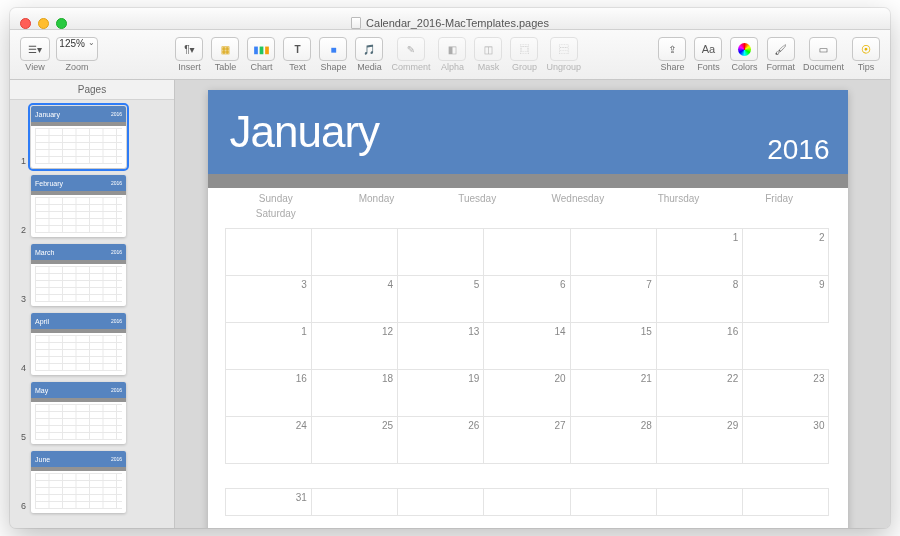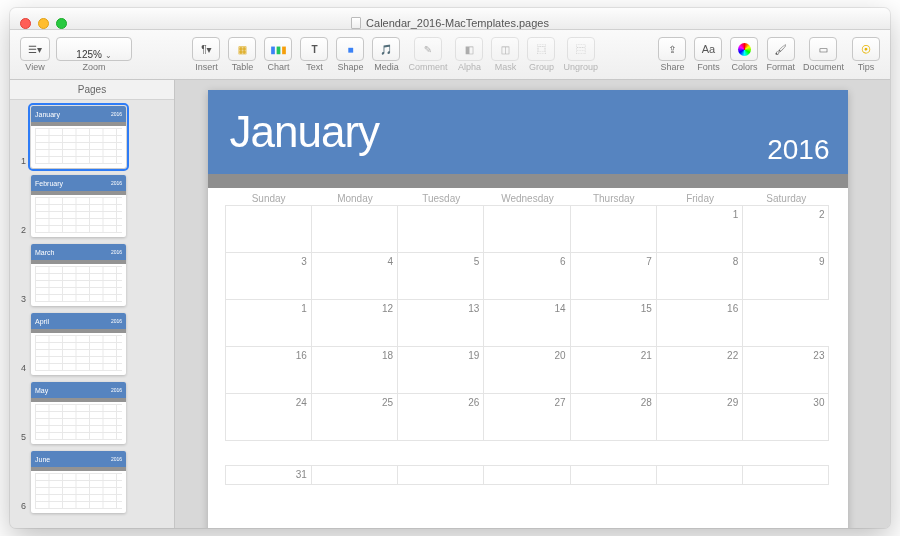--- a/index.html
+++ b/index.html
@@ -11,21 +11,21 @@
 .dot.red { background: #ff5f57; border: .5px solid #e24238; }
 .dot.yellow { background: #ffbd2e; border: .5px solid #e1a116; }
 .dot.green { background: #28c940; border: .5px solid #1aab29; }
 .title-center { position: absolute; left: 0; right: 0; text-align: center; font-size: 11px; color: #555; display: flex; align-items: center; justify-content: center; gap: 5px; pointer-events: none; }
 .title-center .doc-icon { width: 10px; height: 12px; background: linear-gradient(#fff,#eee); border: 1px solid #bbb; border-radius: 1px; }
 .toolbar { height: 50px; background: linear-gradient(#fafafa,#efefef); border-bottom: 1px solid #c8c8c8; display: flex; align-items: center; padding: 0 10px; gap: 0; }
 .tb-group { display: flex; flex-direction: column; align-items: center; gap: 1px; }
 .tb-btns { display: flex; gap: 4px; }
 .tb-btn { height: 24px; min-width: 30px; background: linear-gradient(#ffffff,#f3f3f3); border: 1px solid #c7c7c7; border-radius: 4px; display: flex; align-items: center; justify-content: center; font-size: 10px; color: #555; padding: 0 6px; cursor: default; }
 .tb-lbl { font-size: 9px; color: #777; }
-.zoom-sel { height: 24px; width: 76px; background: linear-gradient(#fff,#f3f3f3); border: 1px solid #c7c7c7; border-radius: 4px; display: flex; align-items: flex-end; justify-content: center; font-size: 10px; color: #333; gap: 3px; }
+.zoom-sel { height: 24px; width: 42px; background: linear-gradient(#fff,#f3f3f3); border: 1px solid #c7c7c7; border-radius: 4px; display: flex; align-items: flex-start; justify-content: center; font-size: 10px; color: #333; gap: 3px; }
 .chev { font-size: 8px; color: #666; }
 .spacer { flex: 1; }
 .ico { display: inline-block; }
 .toolbar-icons .tb-btn { min-width: 28px; padding: 0 4px; }
 .body { flex: 1; display: flex; background: #d8d8d8; overflow: hidden; }
 .sidebar { width: 165px; background: #e6e6e6; border-right: 1px solid #c5c5c5; display: flex; flex-direction: column; }
 .sb-header { font-size: 10px; text-align: center; color: #666; padding: 4px 6px; background: #f2f2f2; border-bottom: 1px solid #d3d3d3; }
 .thumbs { flex: 1; overflow: hidden; padding: 6px 0; display: flex; flex-direction: column; gap: 7px; }
 .thumb-row { display: flex; align-items: flex-end; gap: 5px; padding: 0 8px; }
 .thumb-num { font-size: 9px; color: #555; width: 8px; text-align: right; padding-bottom: 2px; }
@@ -35,26 +35,26 @@
 .thumb-hdr .m { font-weight: 300; }
 .thumb-hdr .y { font-size: 5px; }
 .thumb-bar { height: 4px; background: #939393; }
 .thumb-grid { height: 36px; background-image: linear-gradient(#e8e8e8 1px,transparent 1px),linear-gradient(90deg,#e8e8e8 1px,transparent 1px); background-size: 13.5px 7px; margin: 2px 4px; }
 .canvas { flex: 1; background: #d8d8d8; padding: 10px 20px 10px 10px; overflow: hidden; }
 .page { width: 640px; height: 485px; background: #fff; margin: 0 auto; box-shadow: 0 2px 8px rgba(0,0,0,.2); overflow: hidden; }
 .cal-header { height: 84px; background: #5684c0; color: #fff; display: flex; align-items: center; justify-content: space-between; padding: 0 18px 0 22px; }
 .cal-month { font-size: 44px; font-weight: 200; letter-spacing: -1px; }
 .cal-year { font-size: 28px; font-weight: 200; align-self: flex-end; padding-bottom: 8px; }
 .cal-bar { height: 14px; background: #8e8e8e; }
-.cal-days { display: grid; grid-template-columns: repeat(7,1fr); margin: 3px 18px 0; }
+.cal-days { display: grid; grid-template-columns: repeat(6,1fr); margin: 3px 18px 8px; }
 .cal-day { font-size: 10px; color: #aaa; text-align: center; padding: 2px 0; }
 .cal-grid { margin: 0 18px; }
 .cal-row { display: grid; grid-template-columns: repeat(7,1fr); }
 .cal-cell { height: 48px; border: 1px solid #e4e4e4; margin: -1px 0 0 -1px; font-size: 10px; color: #888; text-align: right; padding: 3px 4px; }
-.last-row .cal-cell { height: 20px; margin-top: 24px; }
+.last-row .cal-cell { height: 28px; margin-top: 24px; }
 </style>
 </head>
 <body>
 
 <div class="window">
 
   <div class="titlebar">
     <div class="traffic">
       <div class="dot red"></div>
       <div class="dot yellow"></div>

